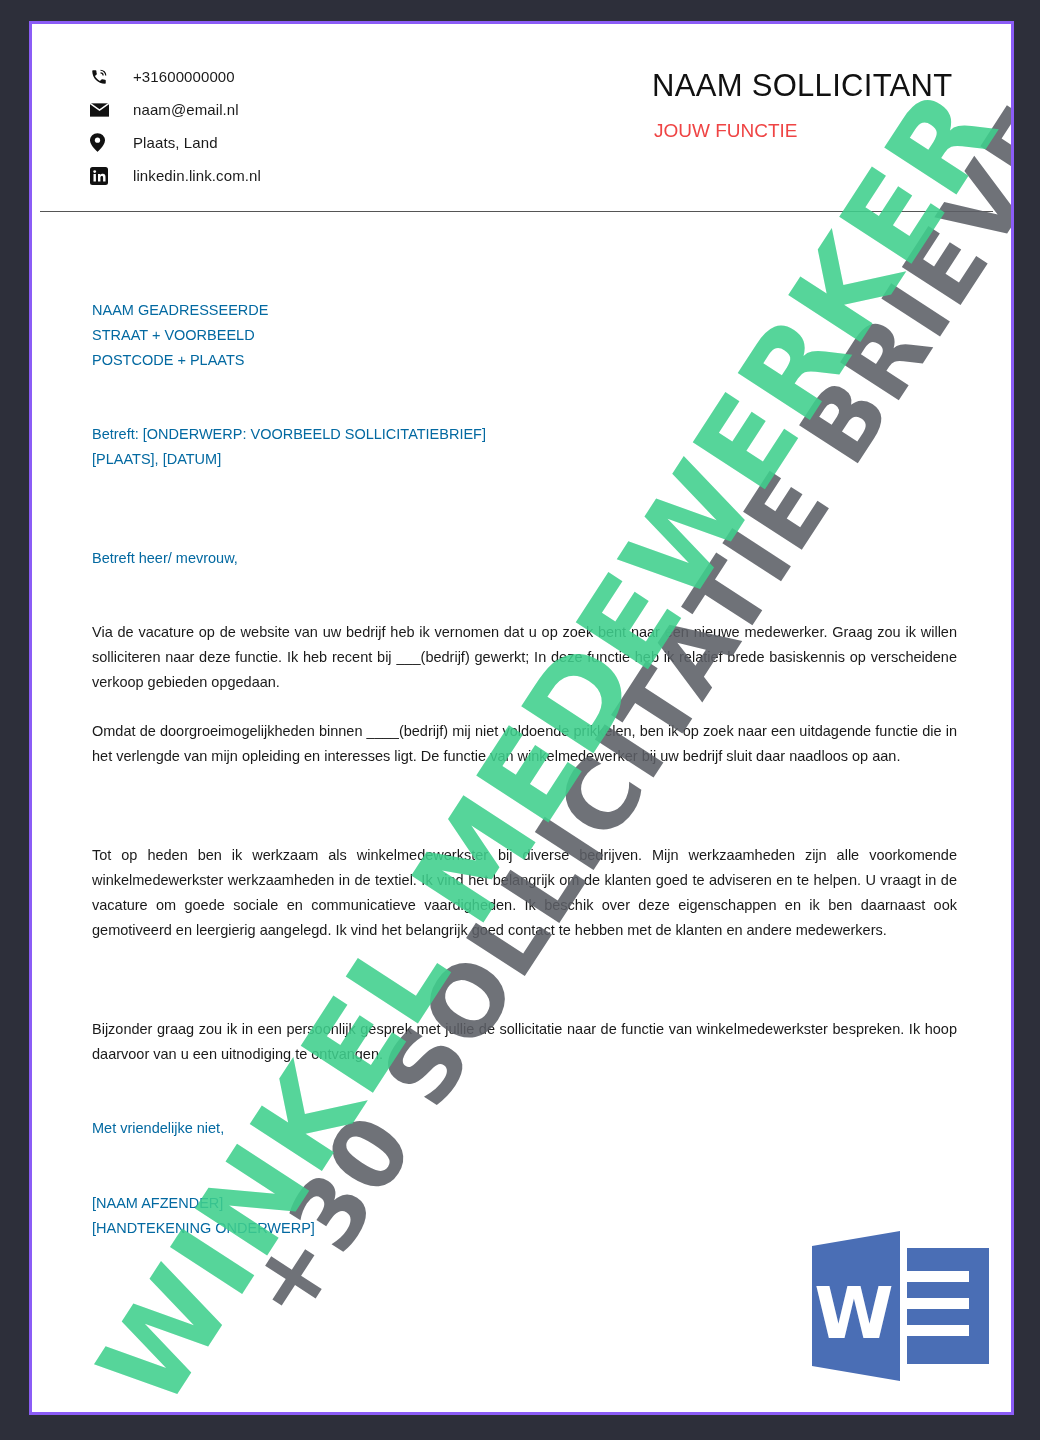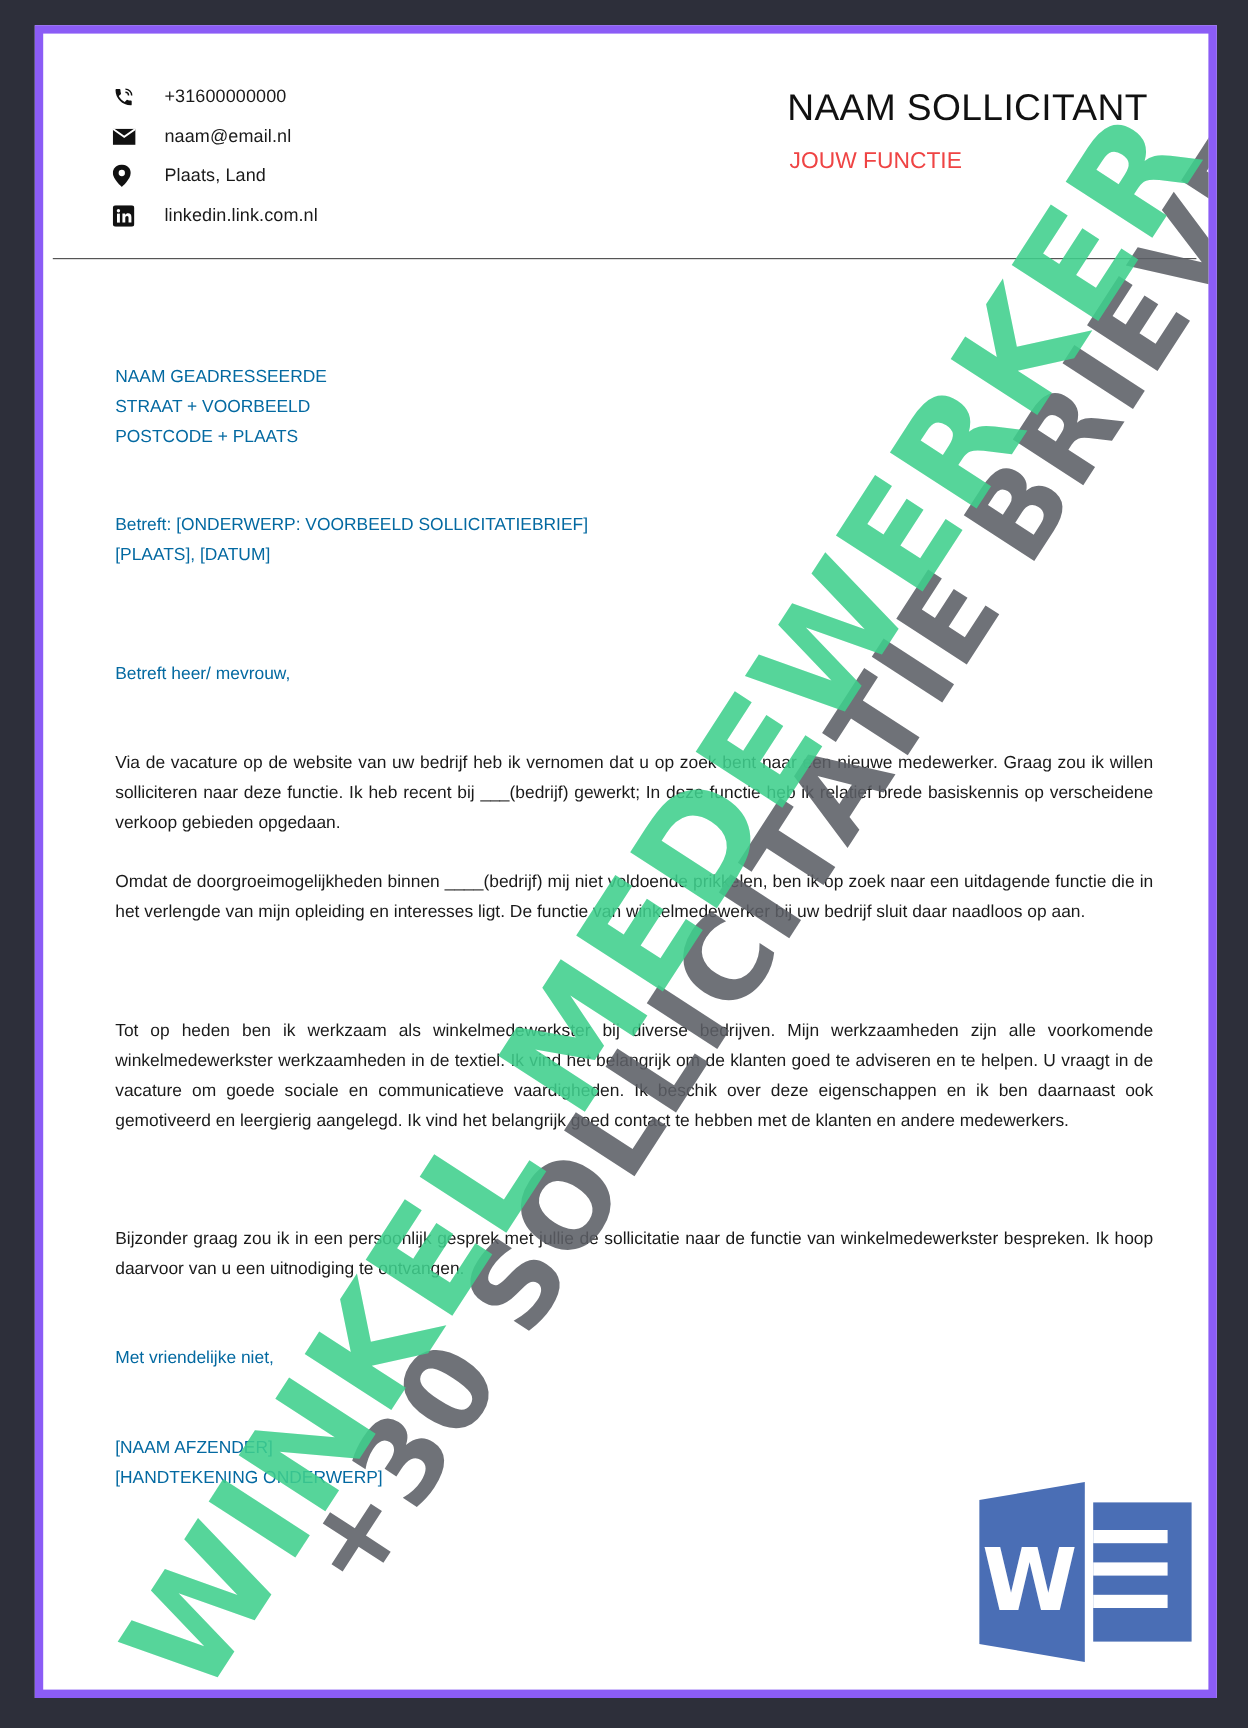--- a/index.html
+++ b/index.html
@@ -7,21 +7,21 @@
     width: 1040px; height: 1440px;
     background: #2d2f3a;
     position: relative; overflow: hidden;
     font-family: "Liberation Sans", "DejaVu Sans", sans-serif;
     color: #1a1a1a;
   }
   .page {
     position: absolute; left: 29px; top: 21px;
     width: 985px; height: 1394px;
     background: #ffffff;
-    border: 7px solid #8b5cf6;
+    border: 3px solid #8b5cf6;
     box-sizing: border-box;
     overflow: hidden;
   }
   .contact-list { position: absolute; left: 58px; top: 36px; }
   .contact-row { display: flex; align-items: center; height: 33px; }
   .contact-row .ic { width: 22px; height: 20px; display: flex; align-items: center; justify-content: flex-start; margin-right: 21px; }
   .contact-row .txt { font-size: 15px; color: #1a1a1a; letter-spacing: 0.1px; }
   .header-name { position: absolute; left: 620px; top: 44px; font-size: 31px; letter-spacing: 0.3px; color: #111; }
   .header-role { position: absolute; left: 622px; top: 96px; font-size: 19px; color: #ef4444; }
   .divider { position: absolute; left: 8px; top: 187px; width: 953px; height: 0; border-top: 1.5px solid #555; }

